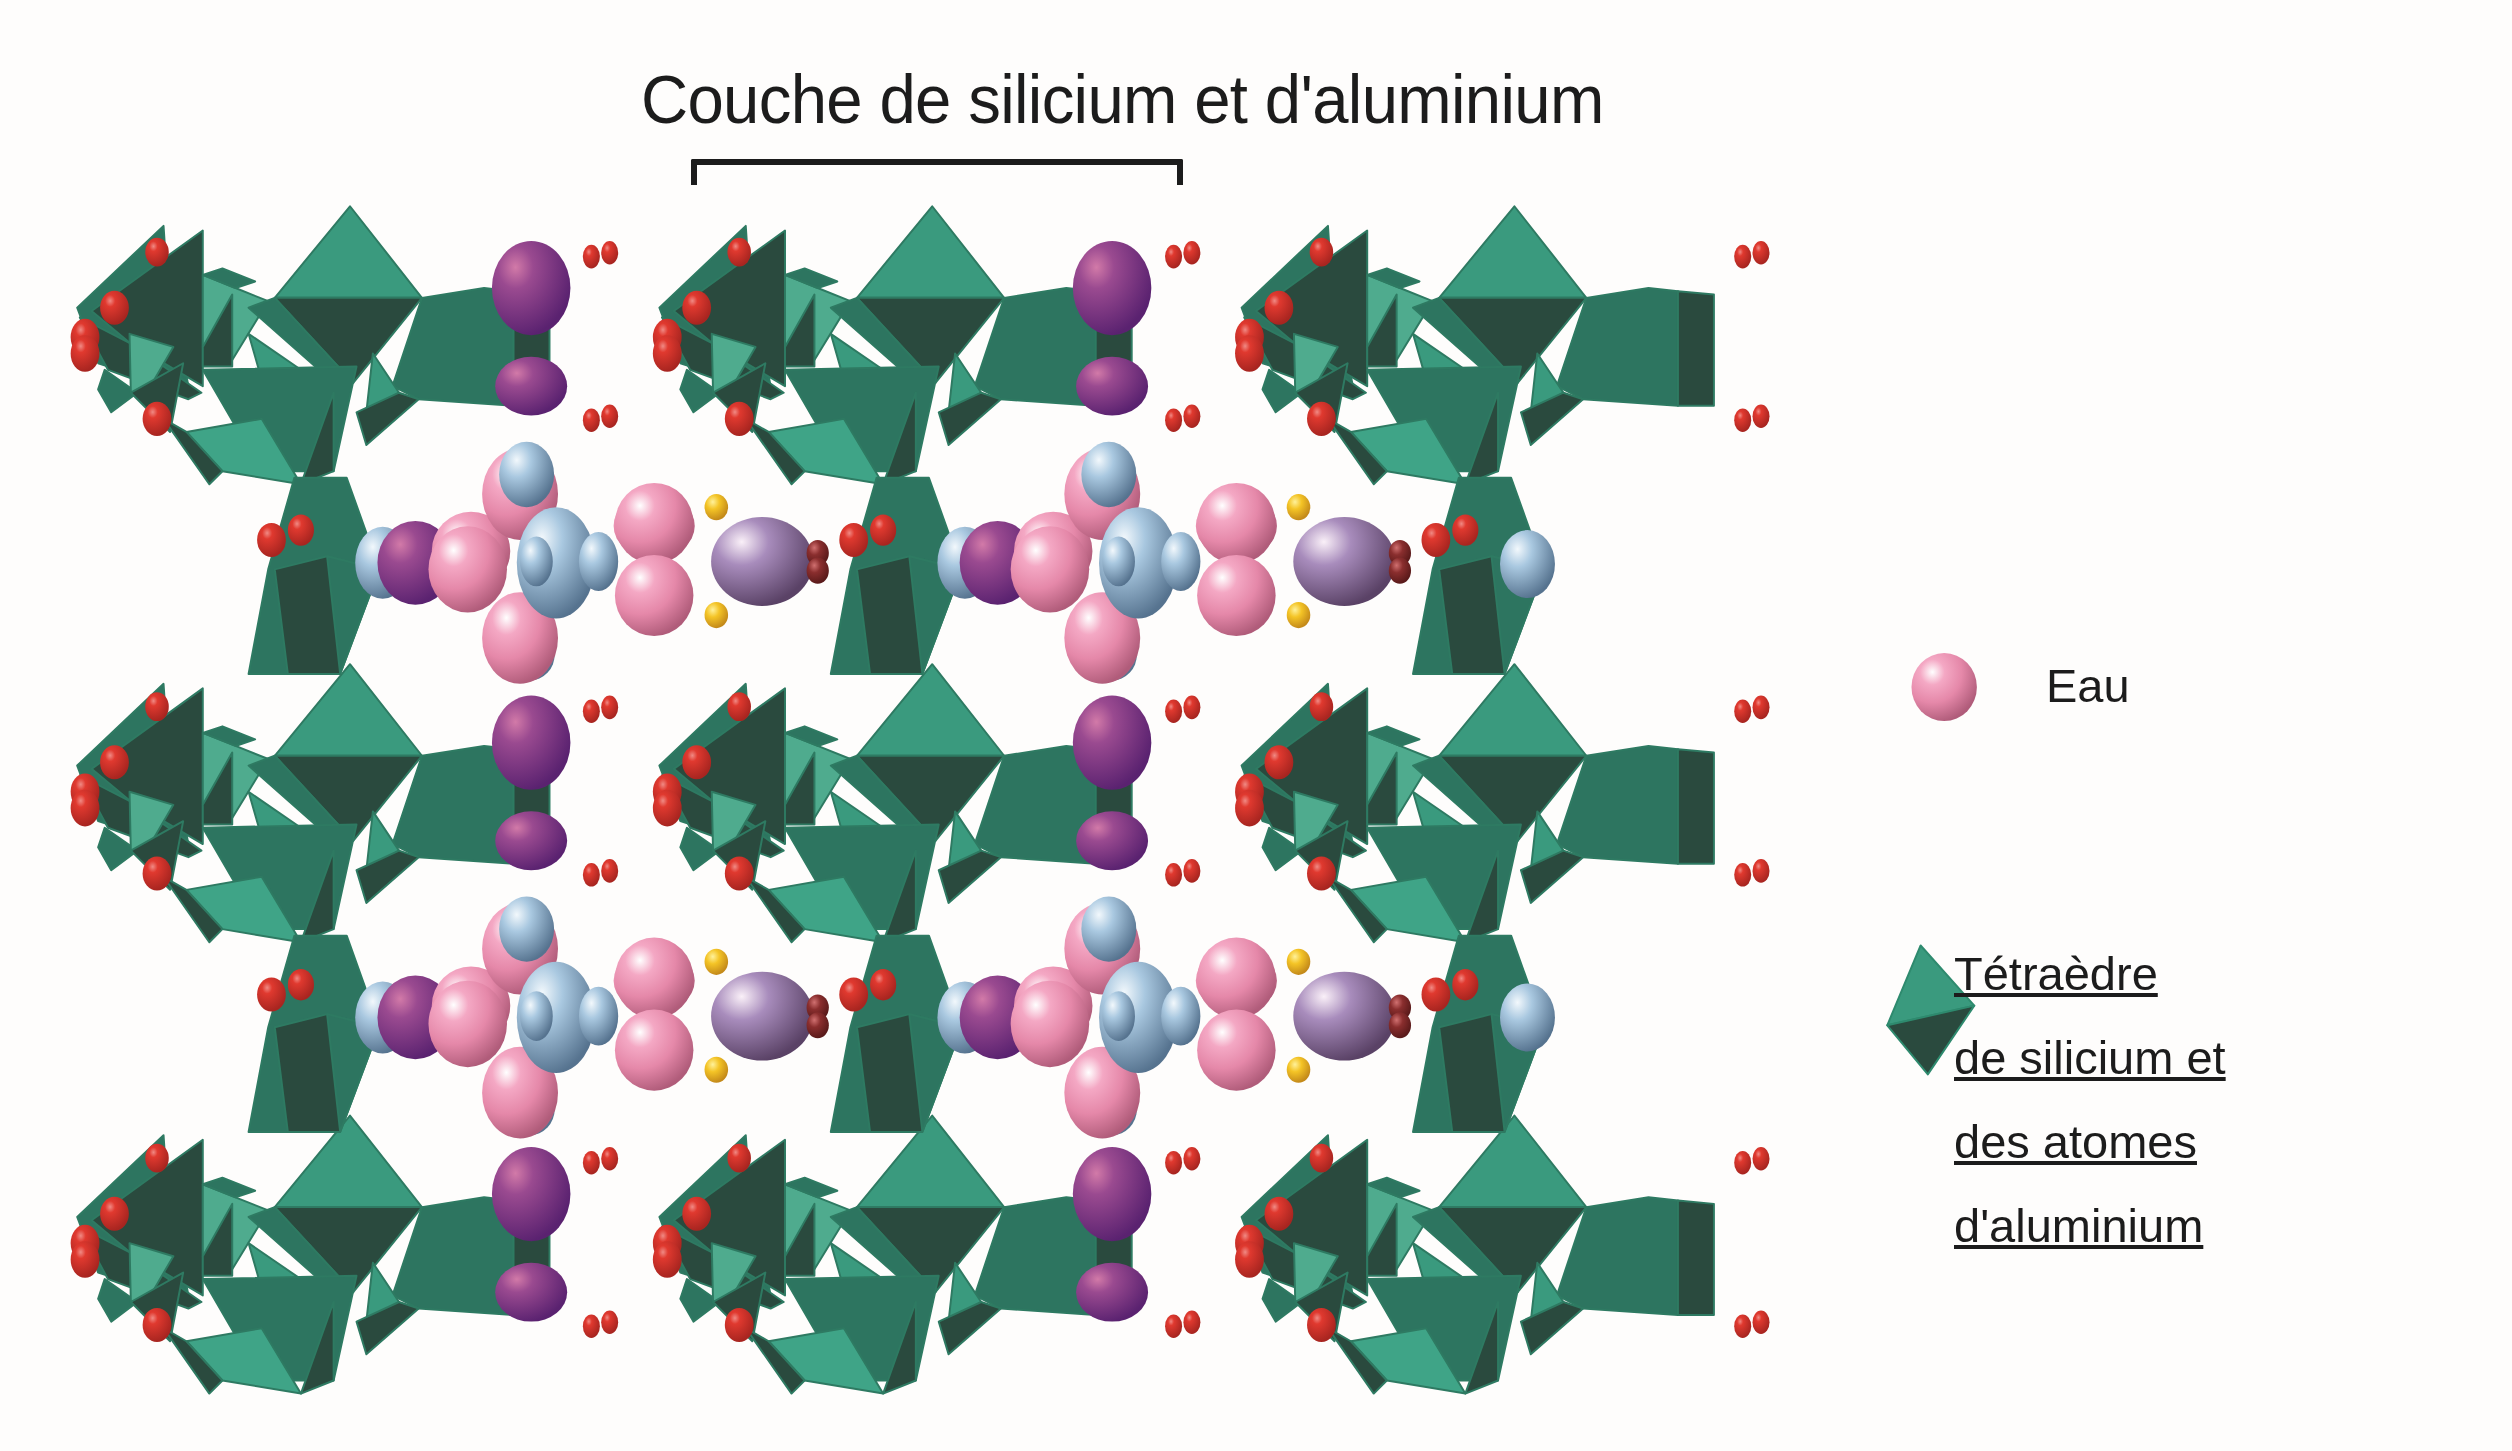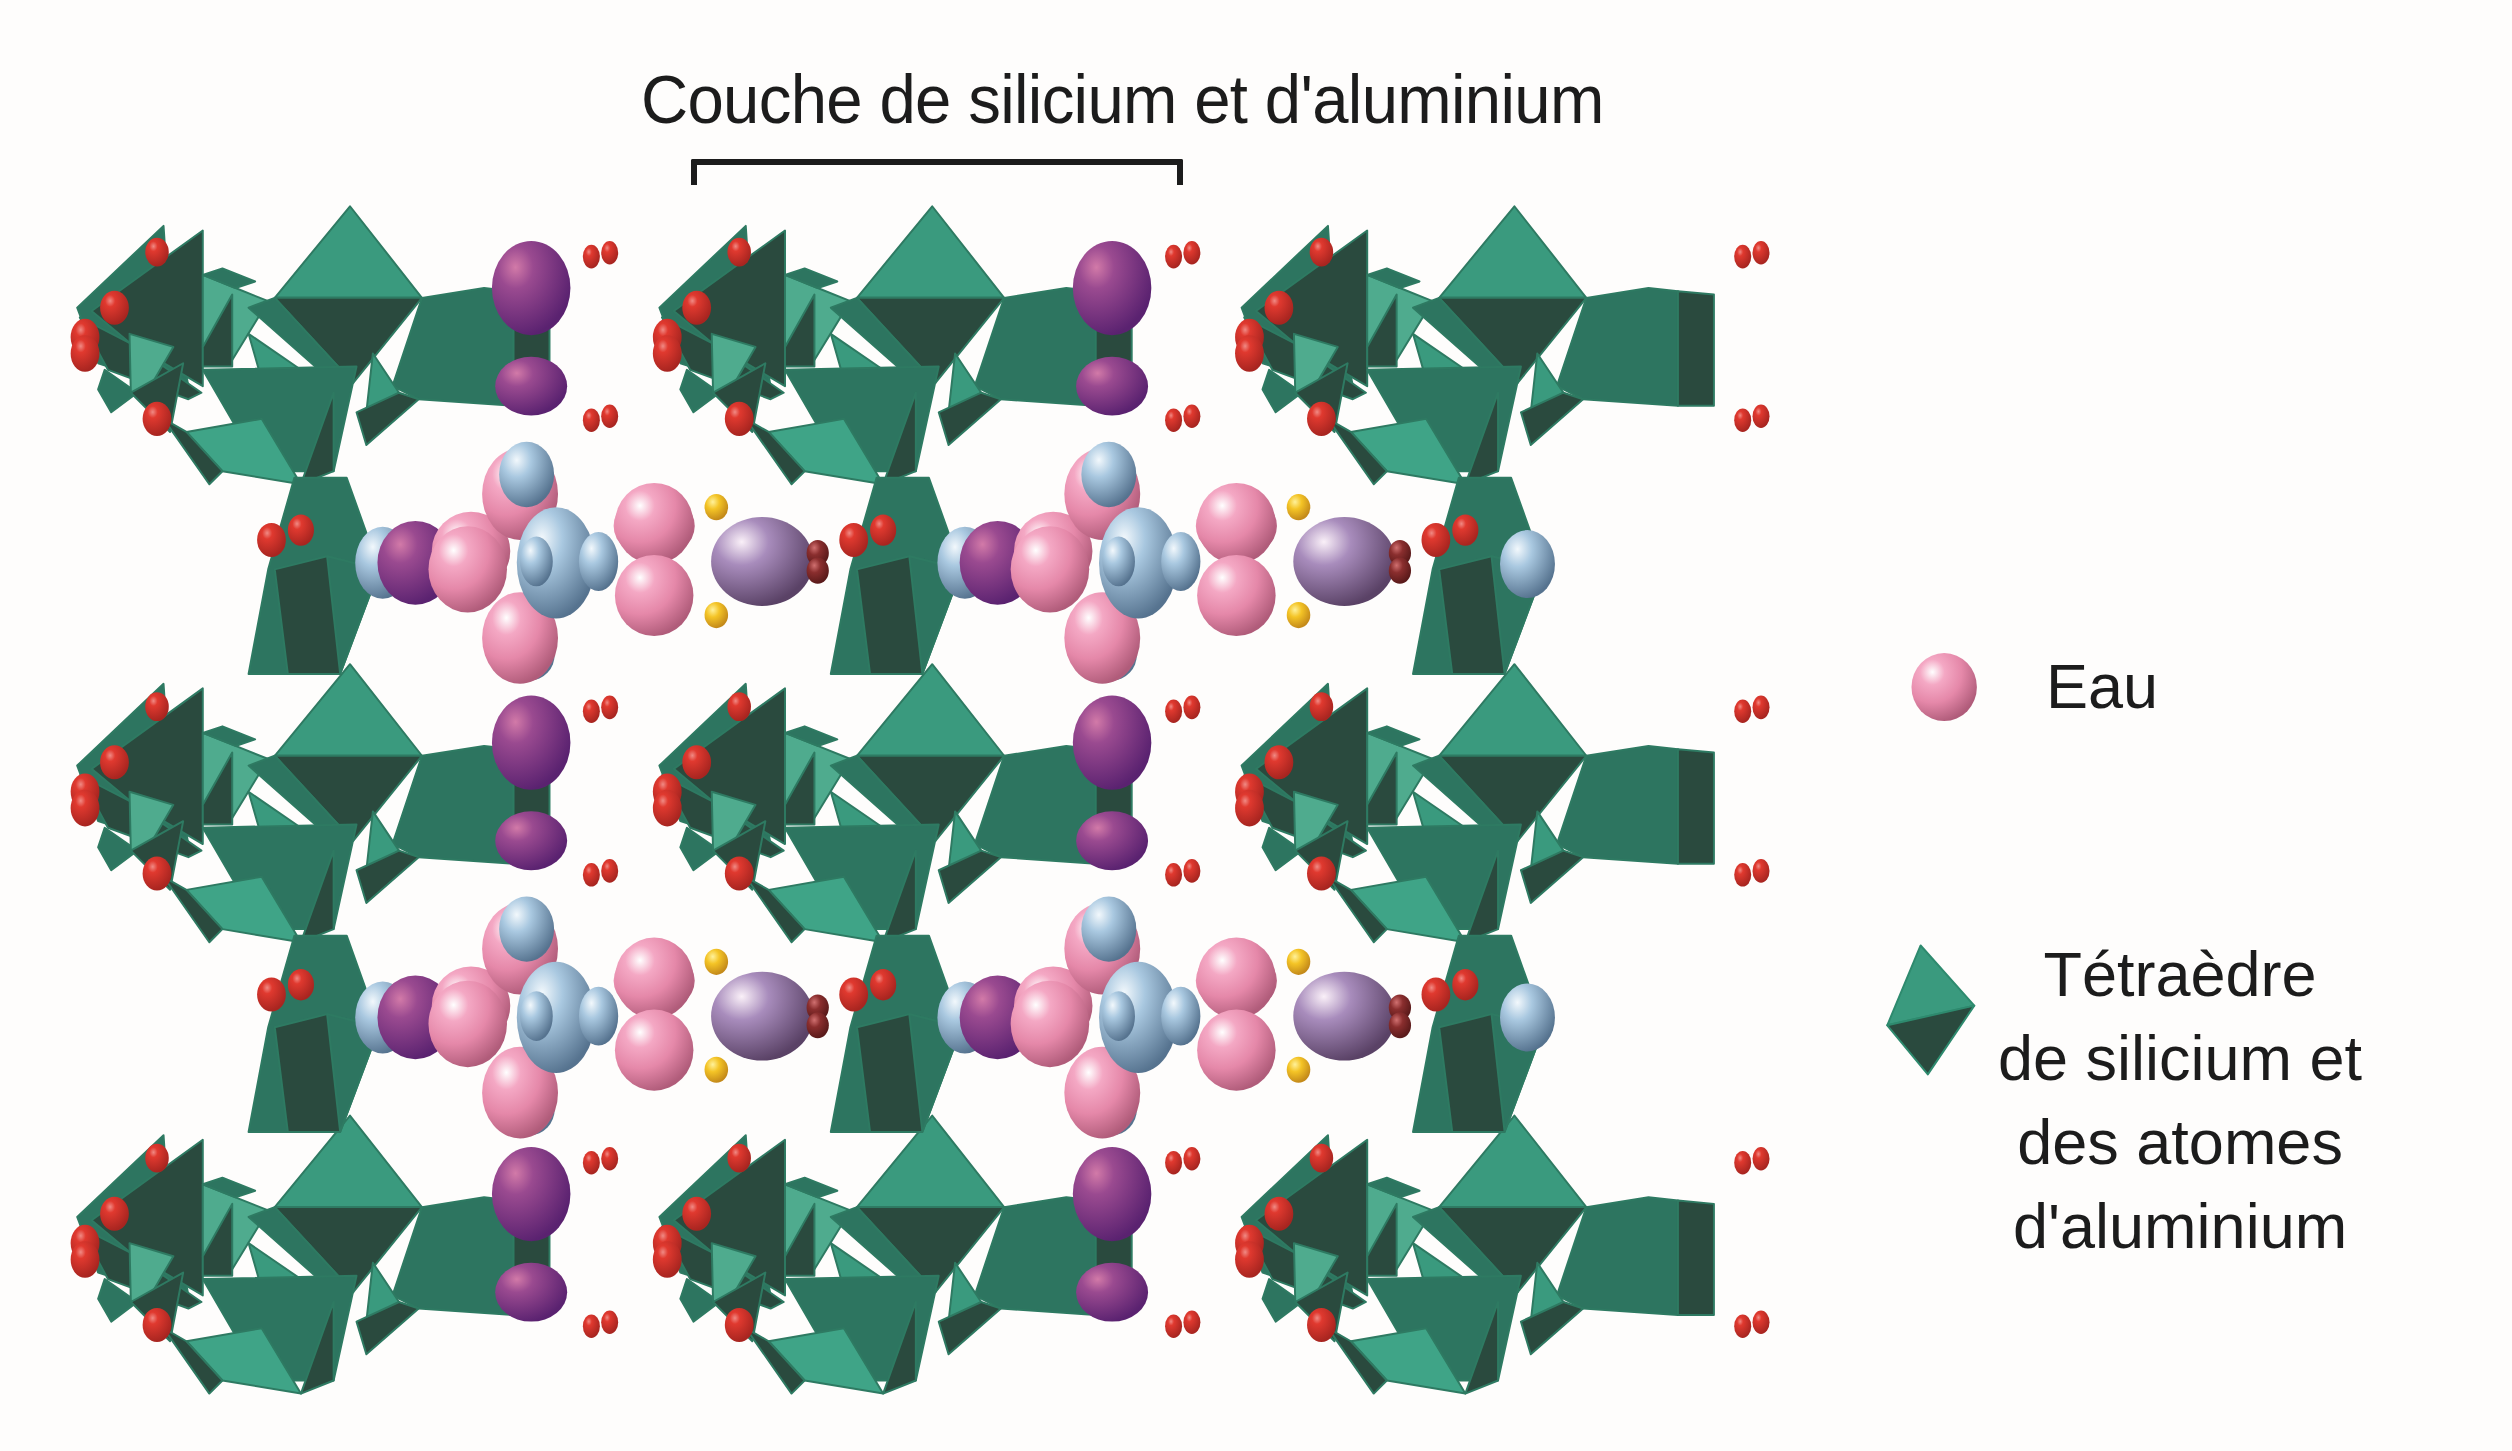--- a/index.html
+++ b/index.html
@@ -3,23 +3,23 @@
 <meta charset="utf-8">
 <style>
   html, body { margin: 0; padding: 0; background: #fefdfc; }
   body { width: 2512px; height: 1452px; position: relative; overflow: hidden;
          font-family: "Liberation Sans", sans-serif; color: #1c1c1c; }
   #diagram { position: absolute; left: 0; top: 0; width: 2512px; height: 1452px; }
   .title { position: absolute; left: 641px; top: 60px; width: 1008px;
            font-size: 68px; letter-spacing: -0.7px; white-space: nowrap; transform: scaleX(0.96); transform-origin: left top; }
   .bracket { position: absolute; left: 691px; top: 159px; width: 480px; height: 19.6px;
              border: 6.5px solid #1c1c1c; border-bottom: none; border-radius: 2px 2px 0 0; }
-  .legend-label { position: absolute; font-size: 63px; line-height: 84px; white-space: nowrap; text-align: center; }
+  .legend-label { position: absolute; font-size: 47px; line-height: 84px; white-space: nowrap; }
   .legend-eau { left: 2046px; top: 644px; }
-  .legend-tetra { left: 1998px; top: 932px; }
+  .legend-tetra { left: 1954px; top: 932px; text-decoration: underline; }
   .legend-tetra span { display: block; }
 </style>
 </head>
 <body>
 
 <svg id="diagram" viewBox="0 0 3840 2219" xmlns="http://www.w3.org/2000/svg">
   <defs>
     <radialGradient id="gRed" cx="35%" cy="30%" r="70%">
       <stop offset="0" stop-color="#f08a84"></stop>
         <stop offset="0.25" stop-color="#e0392f"></stop>

